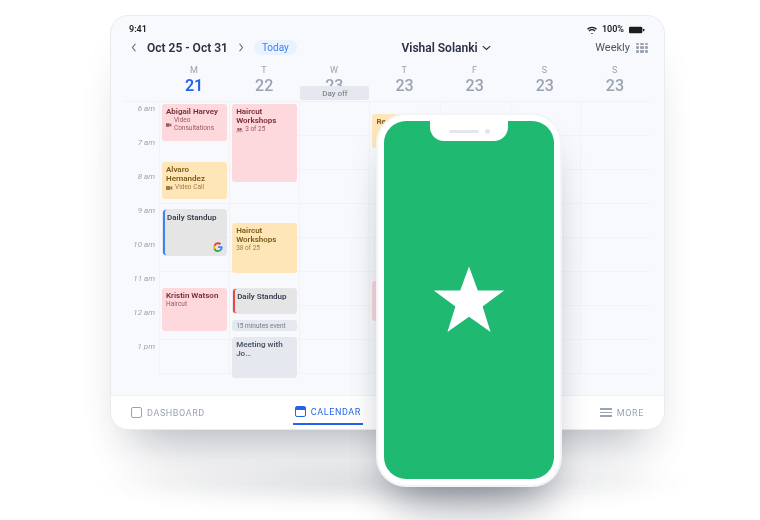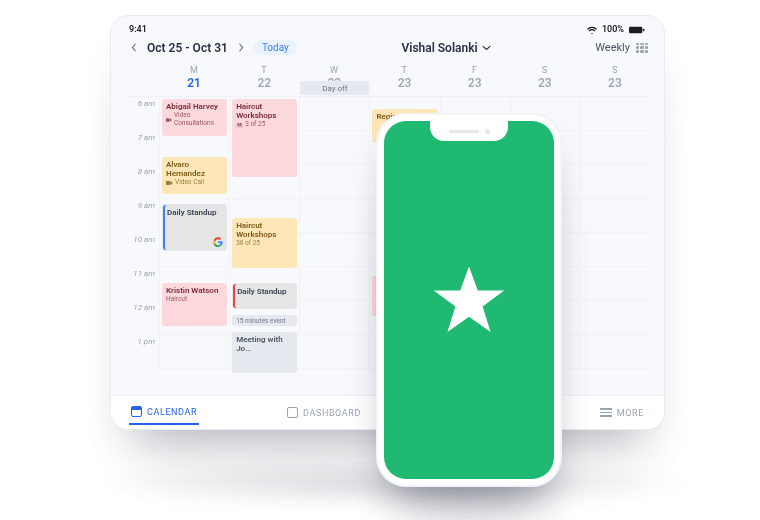--- a/index.html
+++ b/index.html
@@ -26,21 +26,21 @@
   .date-range { font-weight: 600; font-size: 12px; }
   .today-pill { font-size: 10px; color: #3b82f6; background: #eaf2ff; border-radius: 10px; padding: 2px 8px; cursor: pointer; }
   .title-group { display: flex; align-items: center; gap: 4px; font-weight: 600; font-size: 12px; cursor: pointer; }
   .view-group { display: flex; align-items: center; gap: 6px; font-size: 11px; color: #4b5563; cursor: pointer; }
   .view-icon { display:inline-grid; grid-template-columns:repeat(3,1fr); grid-template-rows:repeat(3,1fr); width:12px; height:10px; gap:1px; }
   .view-icon span { background:#9aa3b2; border-radius:1px; }
 
   .day-header { display: grid; grid-template-columns: 34px repeat(7, 1fr); text-align: center; padding-top: 2px; }
   .day-col { padding: 2px 0 6px; }
   .dow { font-size: 9px; color: #9aa3b2; letter-spacing: .5px; }
-  .daynum { font-size: 12px; color: #9aa3b2; font-weight: 500; margin-top: 1px; }
+  .daynum { font-size: 16px; color: #9aa3b2; font-weight: 500; margin-top: 1px; }
   .daynum.active { color: #2563eb; font-weight: 600; }
 
   .grid-wrap { position: relative; border-top: 1px solid #eef1f5; }
   .grid { display: grid; grid-template-columns: 34px repeat(7, 1fr); }
   .time-col { display: flex; flex-direction: column; font-style: italic; }
   .hour-row { height: 34px; border-bottom: 1px solid #f1f3f7; }
   .time-label { height: 34px; font-size: 8px; color: #9aa3b2; text-align: right; padding-right: 4px; padding-top: 2px; }
   .cell-col { border-left: 1px solid #f1f3f7; position: relative; }
 
   .dayoff-banner { position: absolute; top: -16px; left: 0; right: 0; height: 14px; background: #e5e9ef; font-size: 8px; color: #6b7280; display: flex; align-items: center; justify-content: center; border-radius: 2px; }
@@ -326,27 +326,27 @@
           <div class="hour-row"></div>
           <div class="hour-row"></div>
           <div class="hour-row"></div>
           <div class="hour-row"></div>
           <div class="hour-row"></div>
         </div>
     </div>
   </div>
 
   <div class="tabbar">
+    <div class="tab">
+      <span class="tab-icon"></span>
+      <span>DASHBOARD</span>
+    </div>
     <div class="tab active">
       <span class="tab-icon cal"></span>
       <span>CALENDAR</span>
-    </div>
-    <div class="tab">
-      <span class="tab-icon"></span>
-      <span>DASHBOARD</span>
     </div>
     <div class="tab">
       <svg class="tab-icon bell" viewBox="0 0 14 16" width="11">
           <path fill="none" stroke="currentColor" stroke-width="1.4" d="M7 1c2.5 0 4 2 4 4.5V9l1.5 2.5h-11L3 9V5.5C3 3 4.5 1 7 1zM5.5 13a1.5 1.5 0 003 0"></path>
         </svg>
       <span>ACTIVITY</span>
     </div>
     <div class="tab">
       <span class="hamb">
           <span></span>

